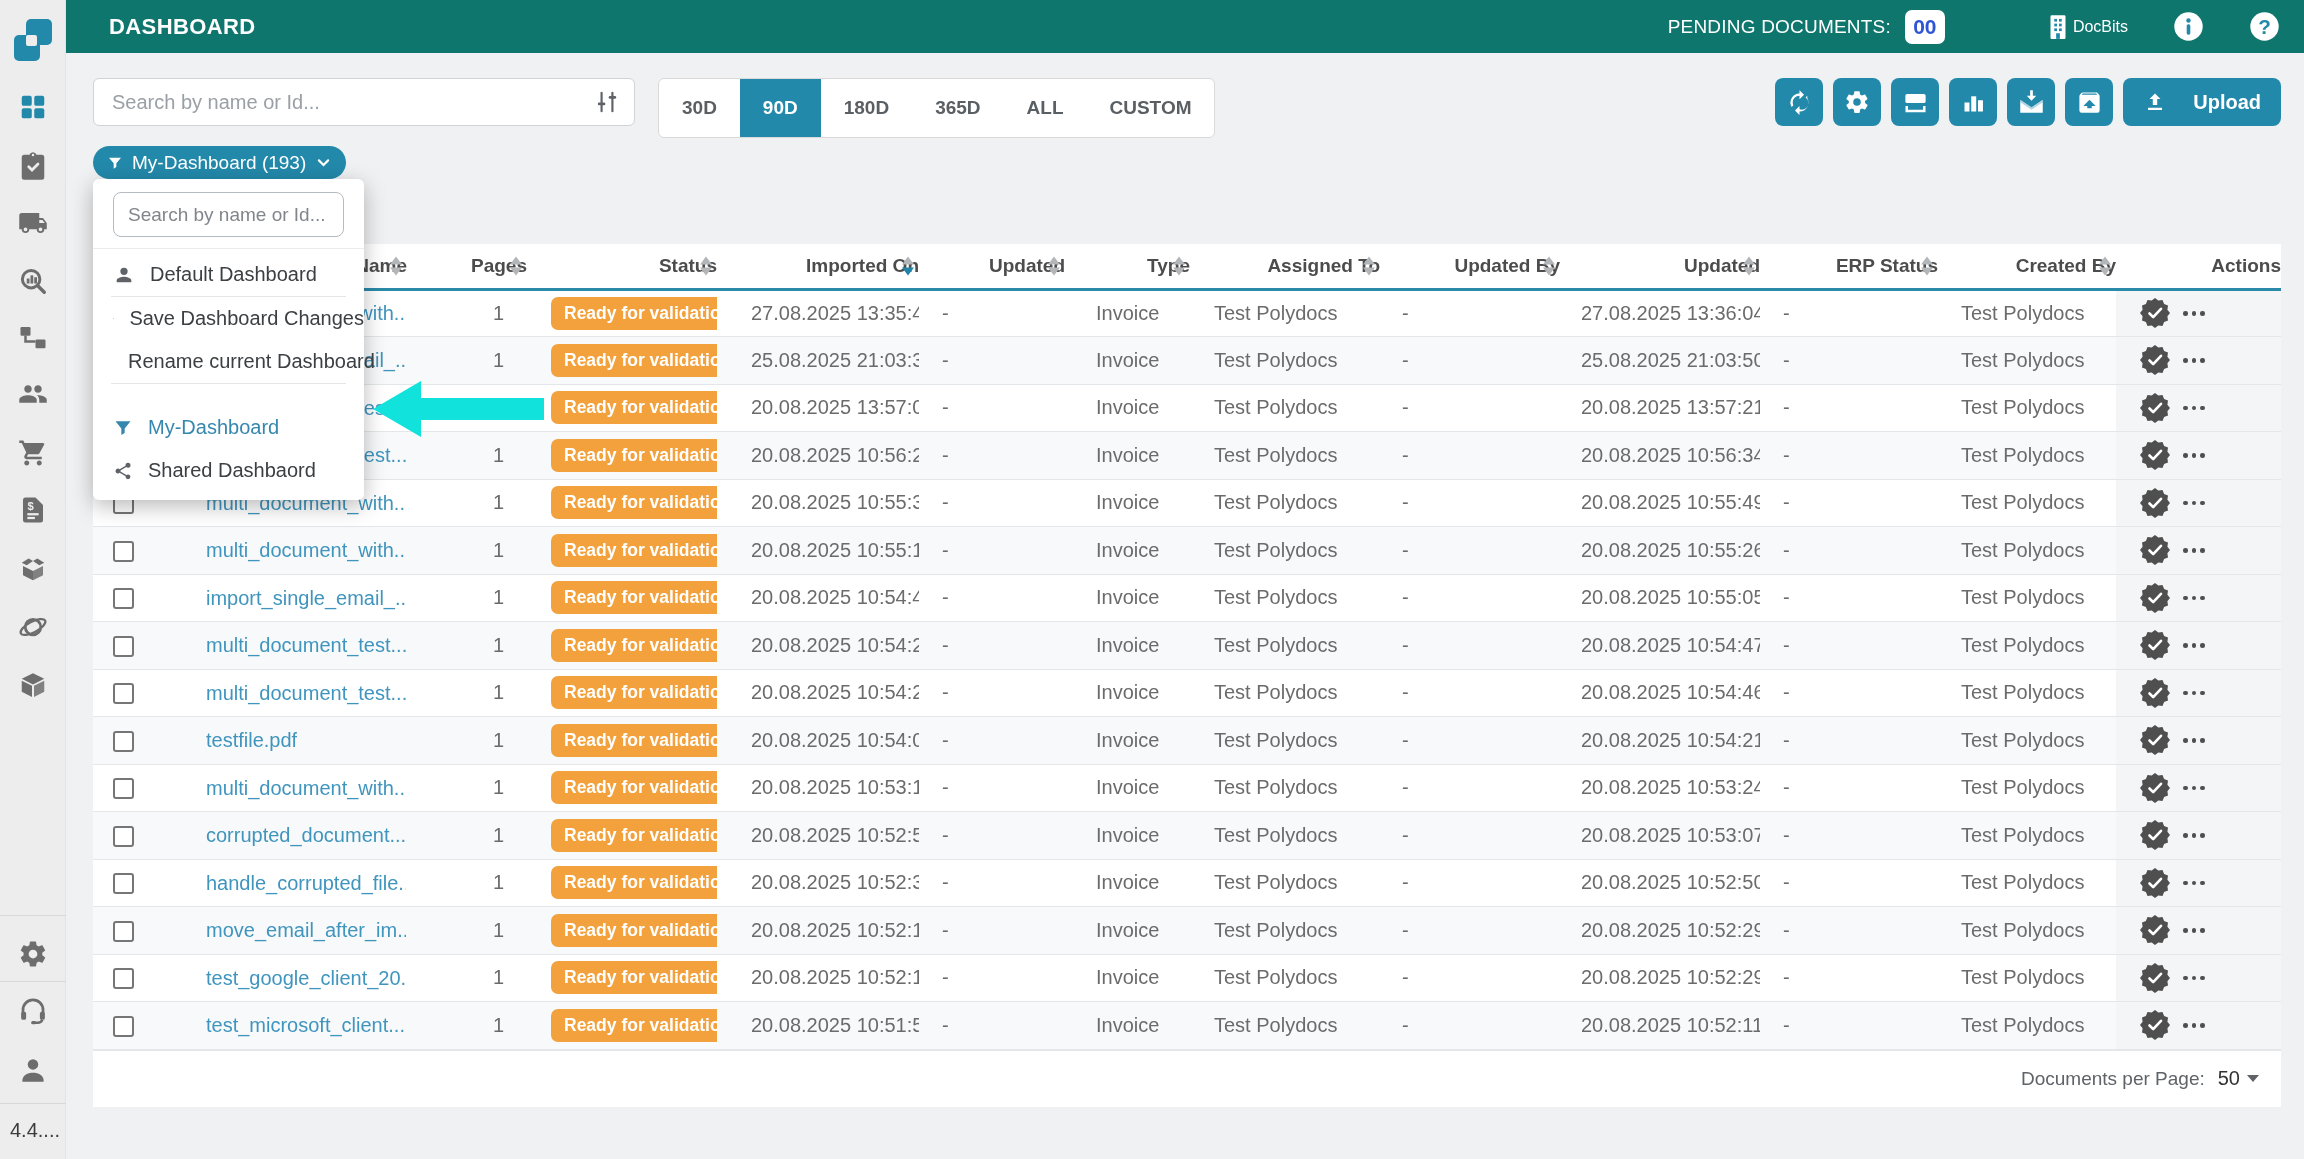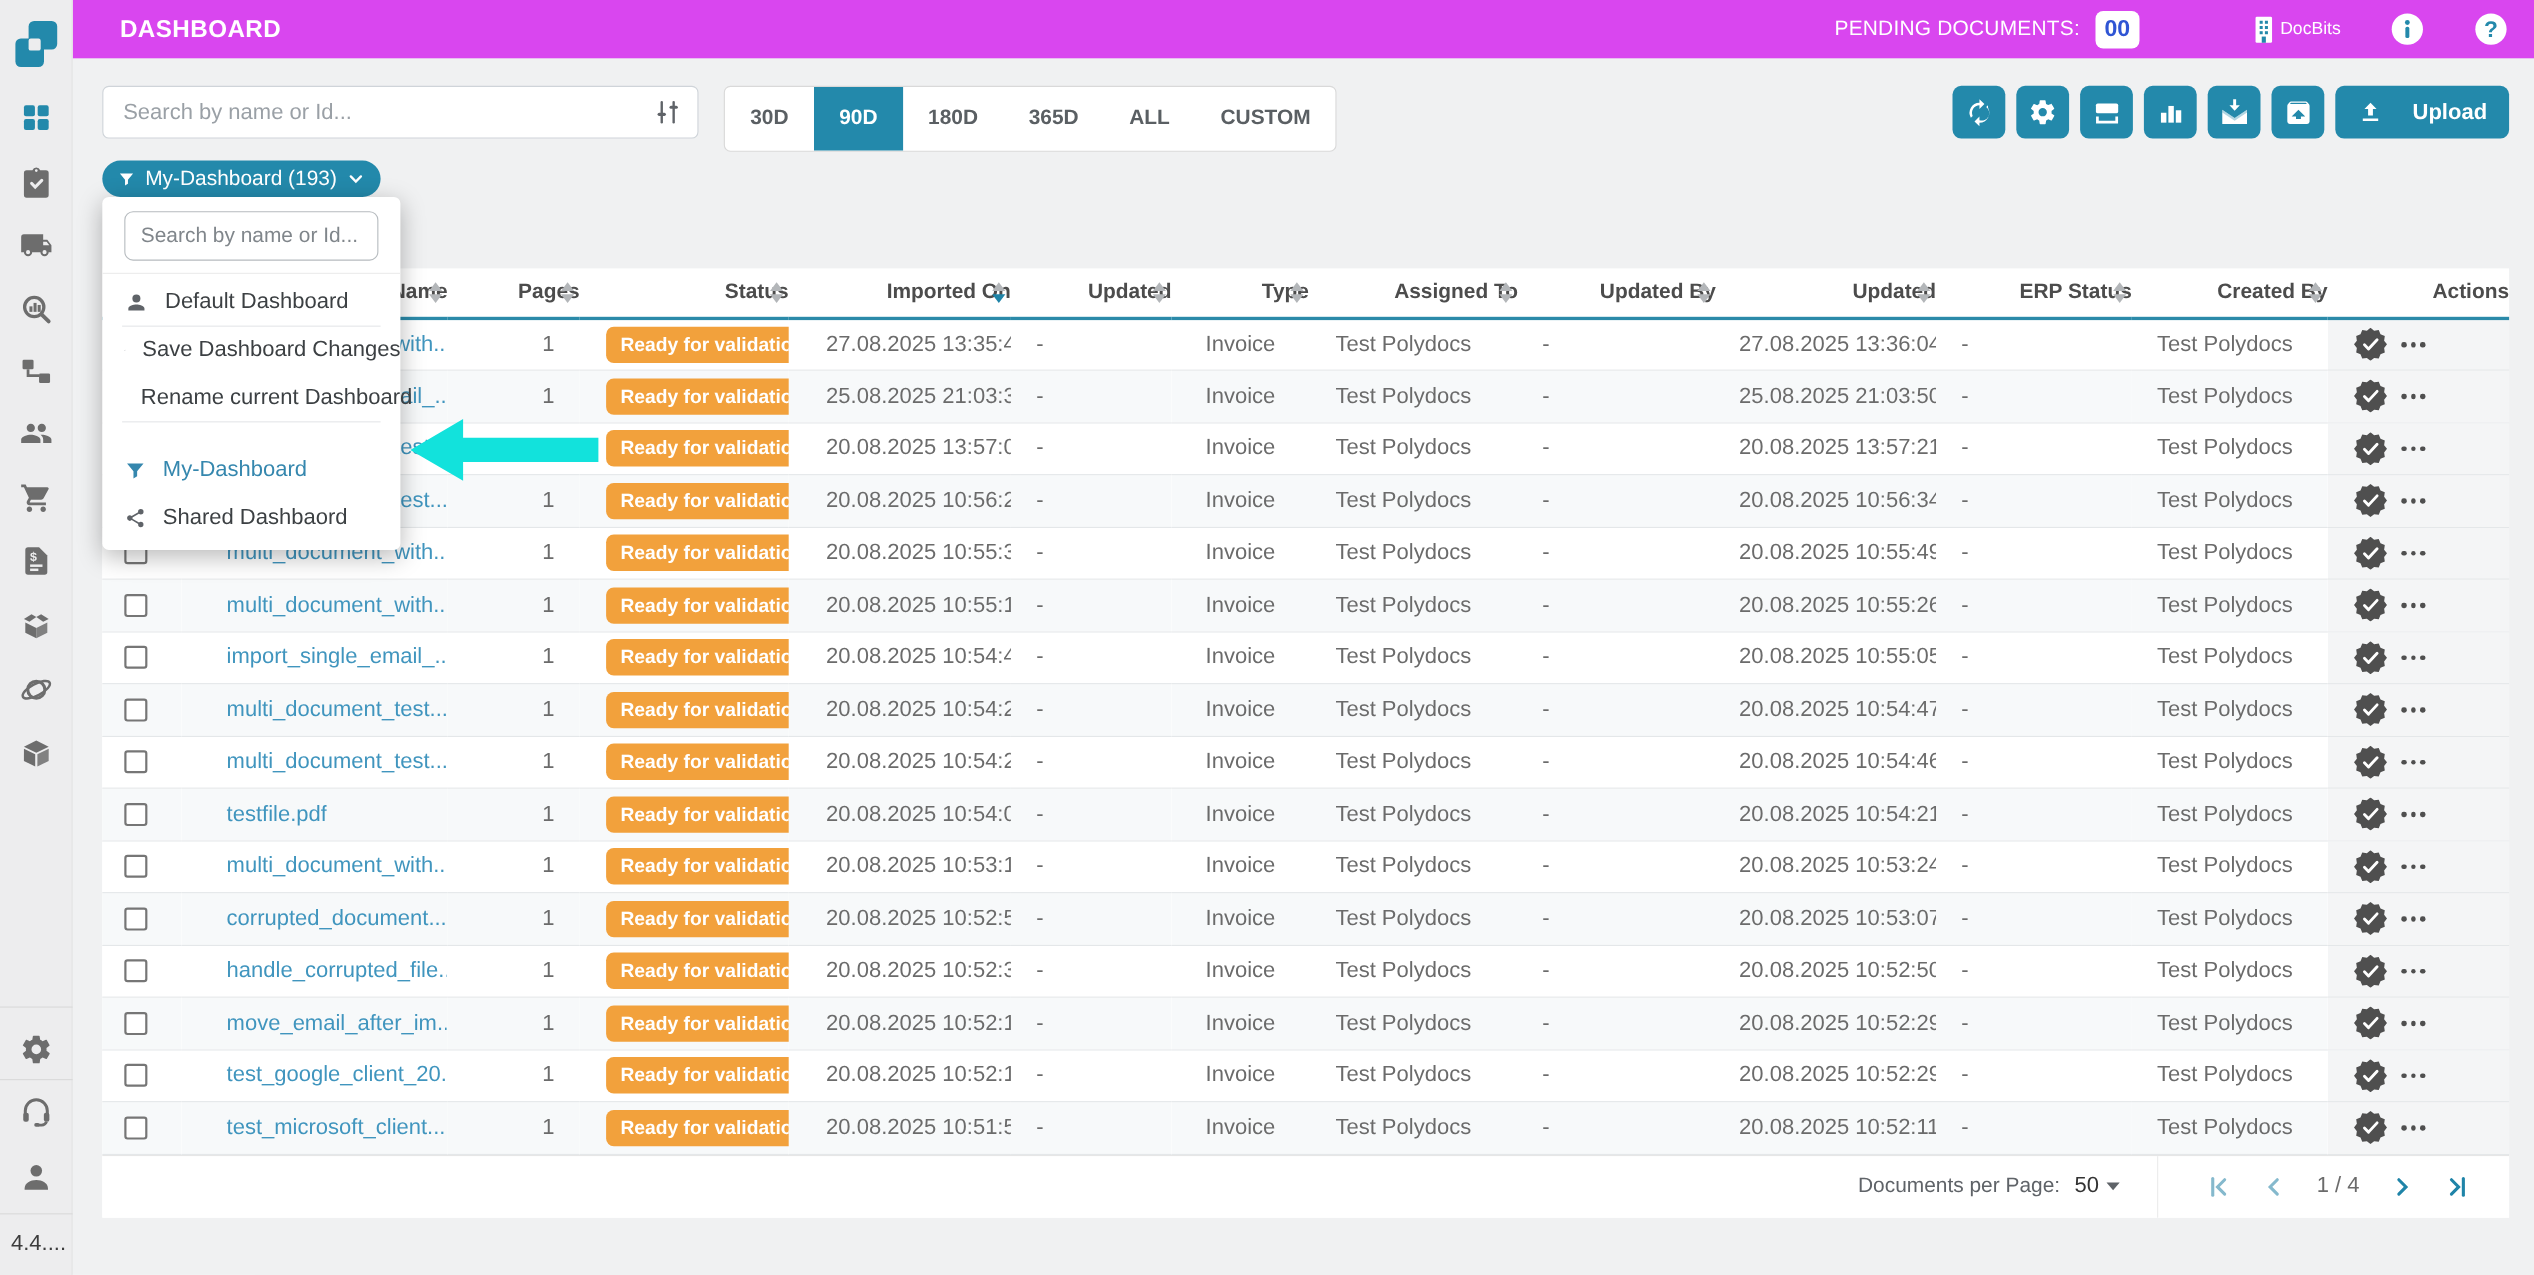--- a/index.html
+++ b/index.html
@@ -7,21 +7,21 @@
   body { font-family:"Liberation Sans", sans-serif; background:#f0f1f2; overflow:hidden; position:relative; }
 
   
   .sidebar { position:absolute; left:0; top:0; width:66px; height:1159px; background:#ededee; border-right:1px solid #e3e3e3; z-index:5; }
   .side-item { position:absolute; left:0; width:66px; display:flex; justify-content:center; cursor:pointer; }
   .side-item svg { display:block; }
   .side-divider { position:absolute; left:0; width:66px; border-top:1px solid #d9d9d9; }
   .version { position:absolute; left:10px; top:1119px; font-size:20px; color:#3c3c3c; }
 
   
-  .topbar { position:absolute; left:66px; top:0; width:2238px; height:53px; background:#d946ef; display:flex; align-items:center; z-index:4; }
+  .topbar { position:absolute; left:66px; top:0; width:2238px; height:53px; background:#0f766e; display:flex; align-items:center; z-index:4; }
   .topbar-title { margin-left:43px; color:#fff; font-size:22px; font-weight:600; letter-spacing:.4px; }
   .topbar-right { margin-left:auto; margin-right:24px; display:flex; align-items:center; }
   .pending-label { color:#fff; font-size:19px; letter-spacing:.2px; }
   .pending-badge { margin-left:14px; width:40px; height:34px; background:#fff; border-radius:7px; color:#2f55d4; font-size:21px; font-weight:bold; display:flex; align-items:center; justify-content:center; }
   .org { display:flex; align-items:center; margin-left:50px; }
   .org-name { color:#fff; font-size:16px; }
   .round-ic { margin-left:45px; cursor:pointer; }
 
   
   .search-box { position:absolute; left:93px; top:78px; width:542px; height:48px; background:#fff; border:1px solid #cfd4d9; border-radius:6px; display:flex; align-items:center; }
@@ -832,49 +832,20 @@
               </span>
       </span>
     </td>
   </tr>
 </tbody>
   </table>
   <div class="pagination">
     <span class="pp-label">Documents per Page:</span>
     <span class="pp-value">50</span>
     <span class="pp-caret"></span>
-    <span class="pg-nav">
-      <span class="nav-ic">
-          <svg width="26" height="26" viewBox="0 0 24 24">
-            <g stroke="#85b9cd" stroke-width="2.6" fill="none" stroke-linecap="round">
-              <path d="M7 5v14"></path>
-              <path d="M17 6l-6 6 6 6"></path>
-            </g>
-          </svg>
-        </span>
-      <span class="nav-ic">
-          <svg width="26" height="26" viewBox="0 0 24 24">
-            <path d="M15 6l-6 6 6 6" stroke="#85b9cd" stroke-width="2.6" fill="none" stroke-linecap="round"></path>
-          </svg>
-        </span>
-      <span class="pg-indicator">1 / 4</span>
-      <span class="nav-ic">
-          <svg width="26" height="26" viewBox="0 0 24 24">
-            <path d="M9 6l6 6-6 6" stroke="#1f84a8" stroke-width="2.6" fill="none" stroke-linecap="round"></path>
-          </svg>
-        </span>
-      <span class="nav-ic">
-          <svg width="26" height="26" viewBox="0 0 24 24">
-            <g stroke="#1f84a8" stroke-width="2.6" fill="none" stroke-linecap="round">
-              <path d="M7 6l6 6-6 6"></path>
-              <path d="M17 5v14"></path>
-            </g>
-          </svg>
-        </span>
-    </span>
   </div>
 </div>
 
 <div class="panel">
   <div class="panel-search">
     <input type="text" placeholder="Search by name or Id..." style="">
   </div>
   <div class="panel-sep"></div>
   <div class="menu">
     <div class="menu-item">

